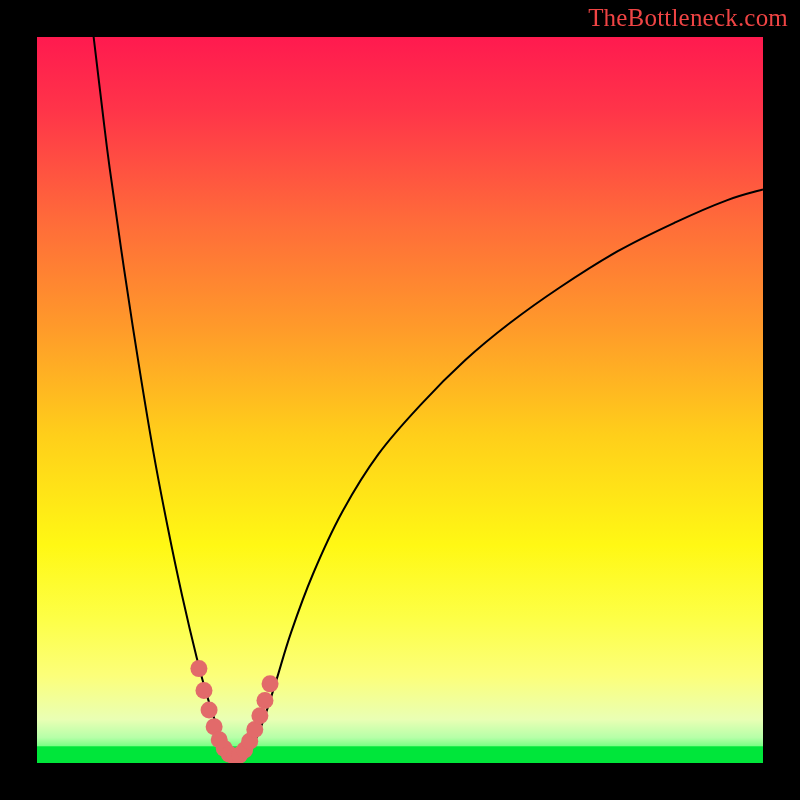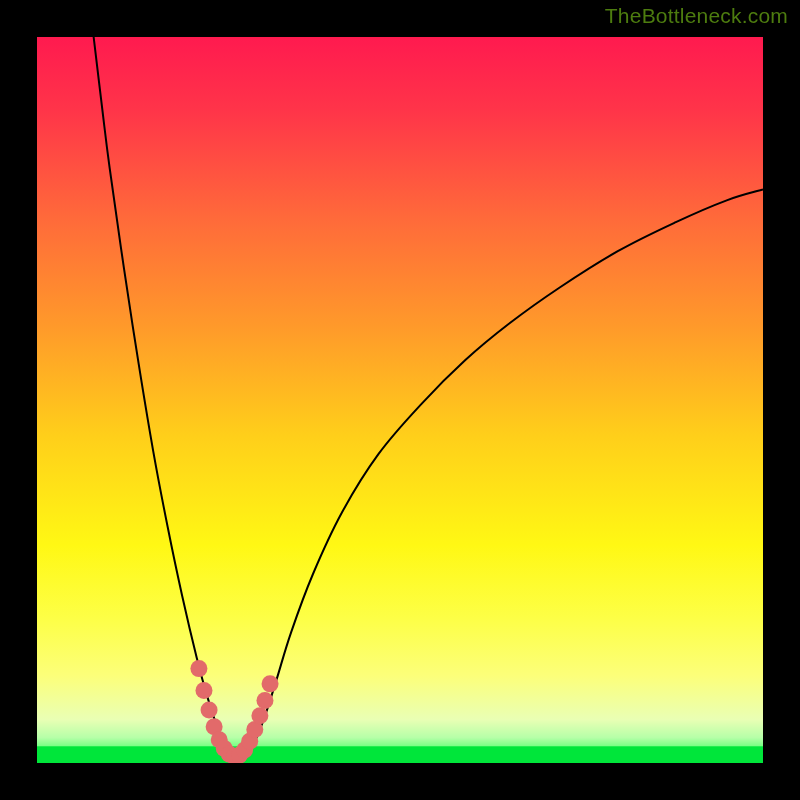--- a/index.html
+++ b/index.html
@@ -16,26 +16,27 @@
     left: 0;
     top: 0;
     width: 800px;
     height: 800px;
     background: #000;
   }
   .watermark {
     position: absolute;
     top: 4px;
     right: 12px;
-    color: #4d7c0f;
-    font-size: 21px;
+    color: #ef4444;
+    font-size: 25px;
     font-weight: 500;
     letter-spacing: 0.2px;
     z-index: 10;
     user-select: none;
+    font-family: Liberation Serif, serif;
   }
   .plot-area {
     position: absolute;
     left: 37px;
     top: 37px;
     width: 726px;
     height: 726px;
     overflow: hidden;
   }
   .plot-area svg {

